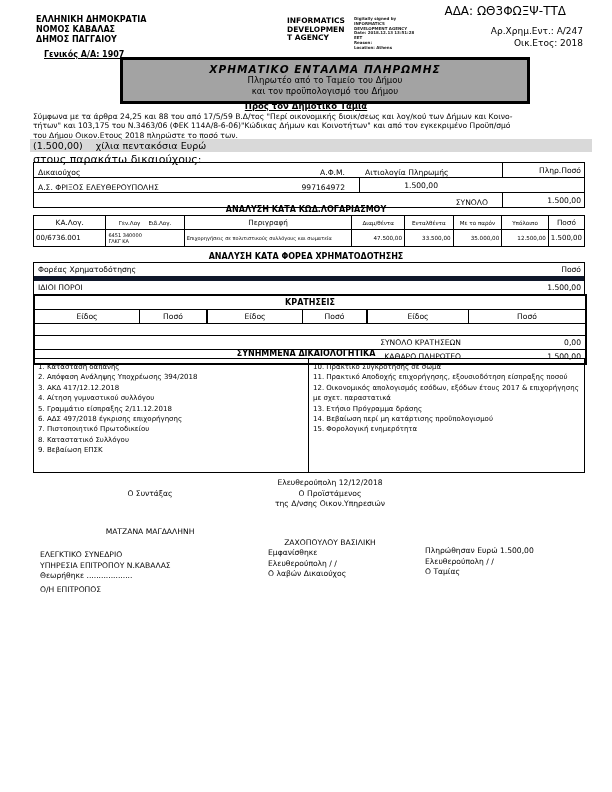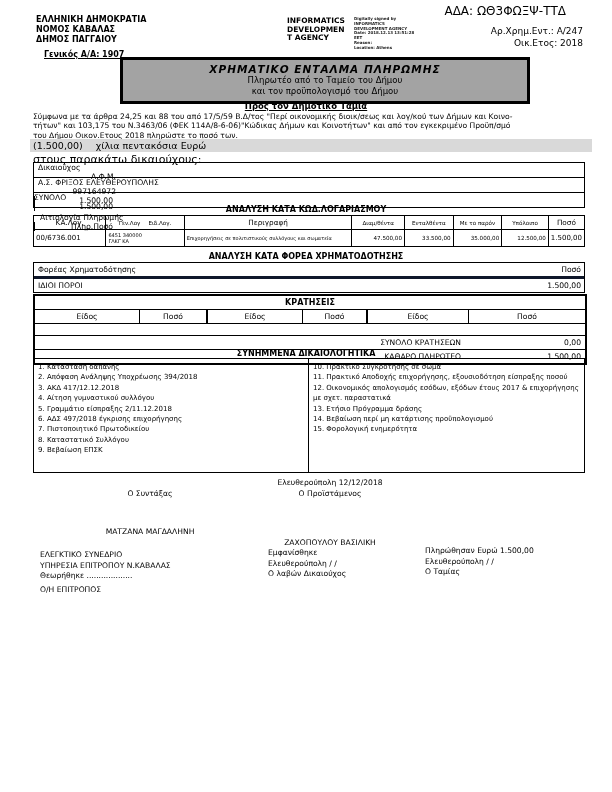--- a/index.html
+++ b/index.html
@@ -19,21 +19,21 @@
   .title-main{font-size:10.5px;font-weight:bold;font-style:italic;letter-spacing:1px;}
   .title-sub{font-size:8.5px;line-height:11px;}
   .addressee{left:0;top:101px;width:100%;text-align:center;font-size:8.5px;font-weight:bold;text-decoration:underline;}
   
   .legal{left:33px;top:112px;width:550px;font-size:7.6px;line-height:9.3px;}
   .amount-line{left:30px;top:139px;width:556px;background:#d9d9d9;font-size:9.5px;padding:1px 3px;}
   .amount-words{margin-left:10px;}
   .ben-intro{left:33px;top:153px;font-size:11px;}
   
   .ben-table{left:33px;top:162px;width:550px;border:1.5px solid #000;font-size:7.6px;}
-  .ben-row{display:flex;align-items:flex-start;height:14px;flex-direction:column;}
+  .ben-row{display:flex;align-items:flex-end;height:14px;}
   .ben-head{border-bottom:1px solid #000;}
   .bc1{width:225px;padding-left:4px;}
   .bc2{width:82px;text-align:right;padding-right:14px;}
   .bc3{flex:1;padding-left:6px;margin-top:32px;}
   .bc4{width:78px;text-align:right;padding-right:3px;border-left:1px solid #000;align-self:stretch;display:flex;align-items:center;justify-content:flex-end;}
   .ben-total{border-top:1px solid #000;}
   .ben-total .bt-label{flex:1;text-align:right;padding-right:14px;}
   
   .sec-title{width:100%;text-align:center;font-size:8px;font-weight:bold;}
   
@@ -50,21 +50,21 @@
   .w-descr{width:168px;}
   .w-n1{width:52px;}
   .w-n2{width:48px;}
   .w-n3{width:48px;}
   .w-n4{width:46px;}
   .w-poso{flex:1;}
   .acc-h .two{display:flex;gap:8px;}
   
   .fund-table{left:33px;top:262px;width:550px;border:1.5px solid #000;font-size:7.6px;}
   .fund-row{display:flex;height:13px;align-items:center;}
-  .fund-head{border-bottom:3px solid #0f172a;gap:37px;}
+  .fund-head{border-bottom:5px solid #0f172a;gap:37px;}
   .fc1{flex:1;padding-left:4px;}
   .fc2{width:80px;text-align:right;padding-right:3px;}
   
   .ded-table{left:33px;top:294px;width:550px;border:2px solid #000;font-size:7.6px;}
   .ded-title{height:13px;border-bottom:1px solid #000;text-align:center;font-weight:bold;font-size:8px;line-height:13px;}
   .ded-head{display:flex;height:13px;border-bottom:1px solid #000;align-items:center;}
   .dh{height:100%;display:flex;align-items:center;justify-content:center;}
   .dh-e1{width:104px;}
   .dh-p1{width:66px;border-left:1px solid #000;border-right:2px solid #000;}
   .dh-e2{width:94px;}
@@ -252,20 +252,21 @@
       <div>12. Οικονομικός απολογισμός εσόδων,  εξόδων έτους 2017 &amp; επιχορήγησης με σχετ. παραστατικά</div>
       <div>13. Ετήσιο Πρόγραμμα δράσης</div>
       <div>14. Βεβαίωση περί μη κατάρτισης προϋπολογισμού</div>
       <div>15. Φορολογική  ενημερότητα</div>
     </div>
   </div>
 
   <div class="abs sig sig-center" style="top:478px;">Ελευθερούπολη 12/12/2018</div>
   <div class="abs sig sig-left" style="top:489px;">Ο Συντάξας</div>
   <div class="abs sig sig-center" style="top:489px;">Ο Προϊστάμενος</div>
+  <div class="abs sig sig-center" style="top:499px;">της Δ/νσης Οικον.Υπηρεσιών</div>
   <div class="abs sig sig-left" style="top:527px;">ΜΑΤΖΑΝΑ ΜΑΓΔΑΛΗΝΗ</div>
   <div class="abs sig sig-center" style="top:538px;">ΖΑΧΟΠΟΥΛΟΥ ΒΑΣΙΛΙΚΗ</div>
 
   <div class="abs bot" style="left:40px;top:550px;width:215px;">
     <div>ΕΛΕΓΚΤΙΚΟ ΣΥΝΕΔΡΙΟ</div>
     <div>ΥΠΗΡΕΣΙΑ ΕΠΙΤΡΟΠΟΥ Ν.ΚΑΒΑΛΑΣ</div>
     <div>Θεωρήθηκε ...................</div>
     <div style="margin-top:3px;">Ο/Η ΕΠΙΤΡΟΠΟΣ</div>
   </div>
   <div class="abs bot" style="left:268px;top:548px;width:160px;">

